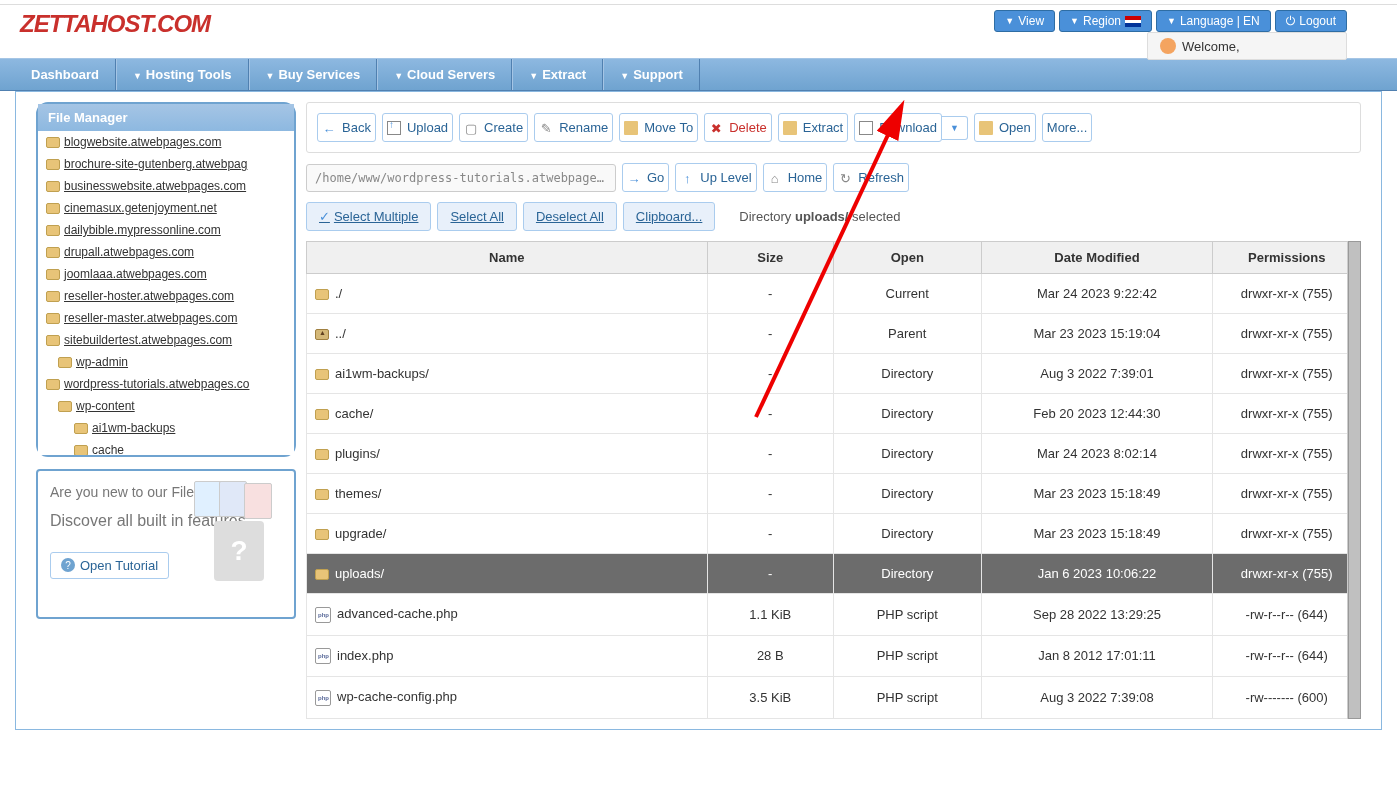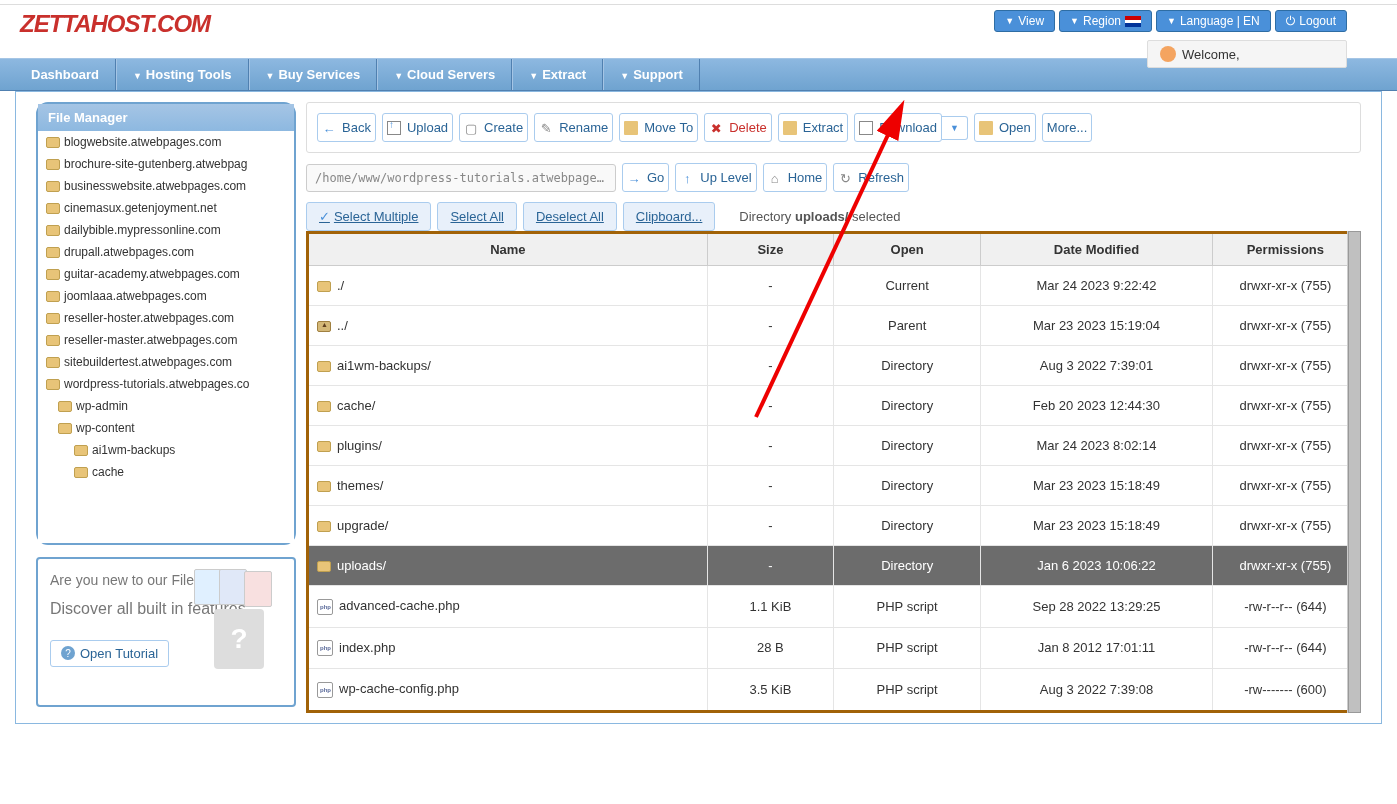--- a/index.html
+++ b/index.html
@@ -6,35 +6,35 @@
 body { font-family: Arial, sans-serif; font-size: 13px; background: #fff; color: #333; }
 
 .top-bar { background: #fff; border-bottom: 1px solid #ddd; height: 5px; }
 .header-region { position: relative; padding: 5px 20px 0; }
 .logo { color: #c9302c; font-size: 24px; font-weight: bold; letter-spacing: -1px; font-style: italic; }
 
 .top-btns { position: absolute; top: 5px; right: 50px; display: flex; gap: 4px; }
 .top-btn { background: #4a90d9; border: 1px solid #2e6da4; color: #fff; padding: 3px 10px; border-radius: 3px; font-size: 12px; cursor: pointer; display: flex; align-items: center; gap: 4px; }
 .top-btn .caret { font-size: 9px; }
 
-.welcome-box { position: absolute; top: 35px; right: 50px; background: #f5f5f5; border: 1px solid #ddd; padding: 5px 12px; border-radius: 2px; display: flex; align-items: center; gap: 6px; width: 200px; }
+.welcome-box { position: absolute; top: 27px; right: 50px; background: #f5f5f5; border: 1px solid #ddd; padding: 5px 12px; border-radius: 2px; display: flex; align-items: center; gap: 6px; width: 200px; }
 .welcome-box .avatar { width: 16px; height: 16px; border-radius: 50%; background: #f4a460; }
 
 .main-nav { background: linear-gradient(#8db8e0, #6fa3d0); border-top: 1px solid #a5c5e5; border-bottom: 1px solid #5080b0; padding: 0 15px; margin-top: 20px; }
 .main-nav ul { list-style: none; display: flex; }
 .main-nav li { position: relative; }
 .main-nav li a { display: block; color: #fff; padding: 8px 16px; font-weight: bold; border-left: 1px solid #a5c5e5; border-right: 1px solid #5080b0; cursor: pointer; font-size: 13px; }
 .main-nav li:first-child a { border-left: none; }
 .main-nav .caret-nav { font-size: 9px; margin-right: 4px; vertical-align: middle; }
 
 .content-wrap { padding: 10px 20px; display: flex; gap: 10px; border: 1px solid #8ab8e0; margin: 0 15px; }
 .left-col { width: 260px; }
 .sidebar-panel { border: 2px solid #6fa3d0; border-radius: 12px; }
 .sidebar-header { background: linear-gradient(#a5c5e5, #8db8e0); color: #fff; font-weight: bold; padding: 6px 10px; }
-.sidebar-body { height: 412px; overflow-y: scroll; background: #fff; }
+.sidebar-body { height: 324px; overflow-y: scroll; background: #fff; text-decoration: underline; }
 .tree-item { padding: 4px 8px; cursor: pointer; display: flex; align-items: center; gap: 4px; font-size: 12px; white-space: nowrap; overflow: hidden; }
 .tree-item.indent1 { padding-left: 20px; }
 .tree-item.indent2 { padding-left: 36px; }
 .folder-icon { width: 14px; height: 11px; background: #e8c478; border-radius: 2px; border: 1px solid #c0a050; flex-shrink: 0; }
 
 .sidebar-body::-webkit-scrollbar { width: 14px; }
 .sidebar-body::-webkit-scrollbar-track { background: #f0f0f0; border-left: 1px solid #ddd; }
 .sidebar-body::-webkit-scrollbar-thumb { background: #c0c0c0; border: 1px solid #999; border-radius: 2px; }
 
 .info-panel { border: 2px solid #6fa3d0; border-radius: 4px; padding: 12px; margin-top: 12px; position: relative; min-height: 150px; background: #fff; }
@@ -56,21 +56,21 @@
 .del-btn { color: #c9302c; }
 .tbtn-drop { border: 1px solid #aaccee; border-left: none; border-radius: 0 3px 3px 0; margin-left: -6px; padding: 6px 8px; }
 
 .path-row { display: flex; gap: 6px; margin-top: 10px; align-items: center; }
 .path-input { flex: 0 0 310px; padding: 6px 8px; border: 1px solid #ccc; border-radius: 3px; background: #f9f9f9; color: #888; font-size: 12px; font-family: monospace; overflow: hidden; text-overflow: ellipsis; white-space: nowrap; }
 
 .sel-row { display: flex; gap: 6px; margin-top: 10px; align-items: center; }
 .sel-btn { background: #e8f0fa; border: 1px solid #aaccee; border-radius: 3px; padding: 6px 12px; color: #2a6496; cursor: pointer; font-size: 13px; display: inline-flex; align-items: center; gap: 4px; text-decoration: underline; }
 .sel-info { margin-left: 18px; font-size: 13px; color: #555; }
 
-.file-table { width: 100%; border-collapse: collapse; border: 3px solid #a16207; }
+.file-table { width: 100%; border-collapse: collapse; margin-top: 10px; border: 1px solid #a16207; }
 .file-table th { background: #f0f0f0; border: 1px solid #ccc; padding: 8px; font-size: 13px; font-weight: bold; }
 .file-table th.name-col { text-align: center; width: 38%; }
 .file-table th.size-col { width: 12%; }
 .file-table th.type-col { width: 14%; }
 .file-table th.date-col { width: 22%; }
 .file-table th.perm-col { width: 14%; }
 .file-table td { border: 1px solid #e5e5e5; padding: 12px 8px; font-size: 13px; }
 .file-table td.name-cell { text-align: left; }
 .file-table td.center { text-align: center; }
 .file-table tr.selected td { background: #6c6c6c; color: #fff; }
@@ -186,45 +186,41 @@
           <div class="tree-item indent0">
             <span class="folder-icon"></span>
             <span>dailybible.mypressonline.com</span>
           </div>
           <div class="tree-item indent0">
             <span class="folder-icon"></span>
             <span>drupall.atwebpages.com</span>
           </div>
           <div class="tree-item indent0">
             <span class="folder-icon"></span>
-            <span>guitar-academy.atwebpages.com</span>
-          </div>
-          <div class="tree-item indent0">
-            <span class="folder-icon"></span>
             <span>joomlaaa.atwebpages.com</span>
           </div>
           <div class="tree-item indent0">
             <span class="folder-icon"></span>
             <span>reseller-hoster.atwebpages.com</span>
           </div>
           <div class="tree-item indent0">
             <span class="folder-icon"></span>
             <span>reseller-master.atwebpages.com</span>
           </div>
           <div class="tree-item indent0">
             <span class="folder-icon"></span>
             <span>sitebuildertest.atwebpages.com</span>
           </div>
+          <div class="tree-item indent1">
+            <span class="folder-icon"></span>
+            <span>wp-admin</span>
+          </div>
           <div class="tree-item indent0">
             <span class="folder-icon"></span>
             <span>wordpress-tutorials.atwebpages.co</span>
-          </div>
-          <div class="tree-item indent1">
-            <span class="folder-icon"></span>
-            <span>wp-admin</span>
           </div>
           <div class="tree-item indent1">
             <span class="folder-icon"></span>
             <span>wp-content</span>
           </div>
           <div class="tree-item indent2">
             <span class="folder-icon"></span>
             <span>ai1wm-backups</span>
           </div>
           <div class="tree-item indent2">

